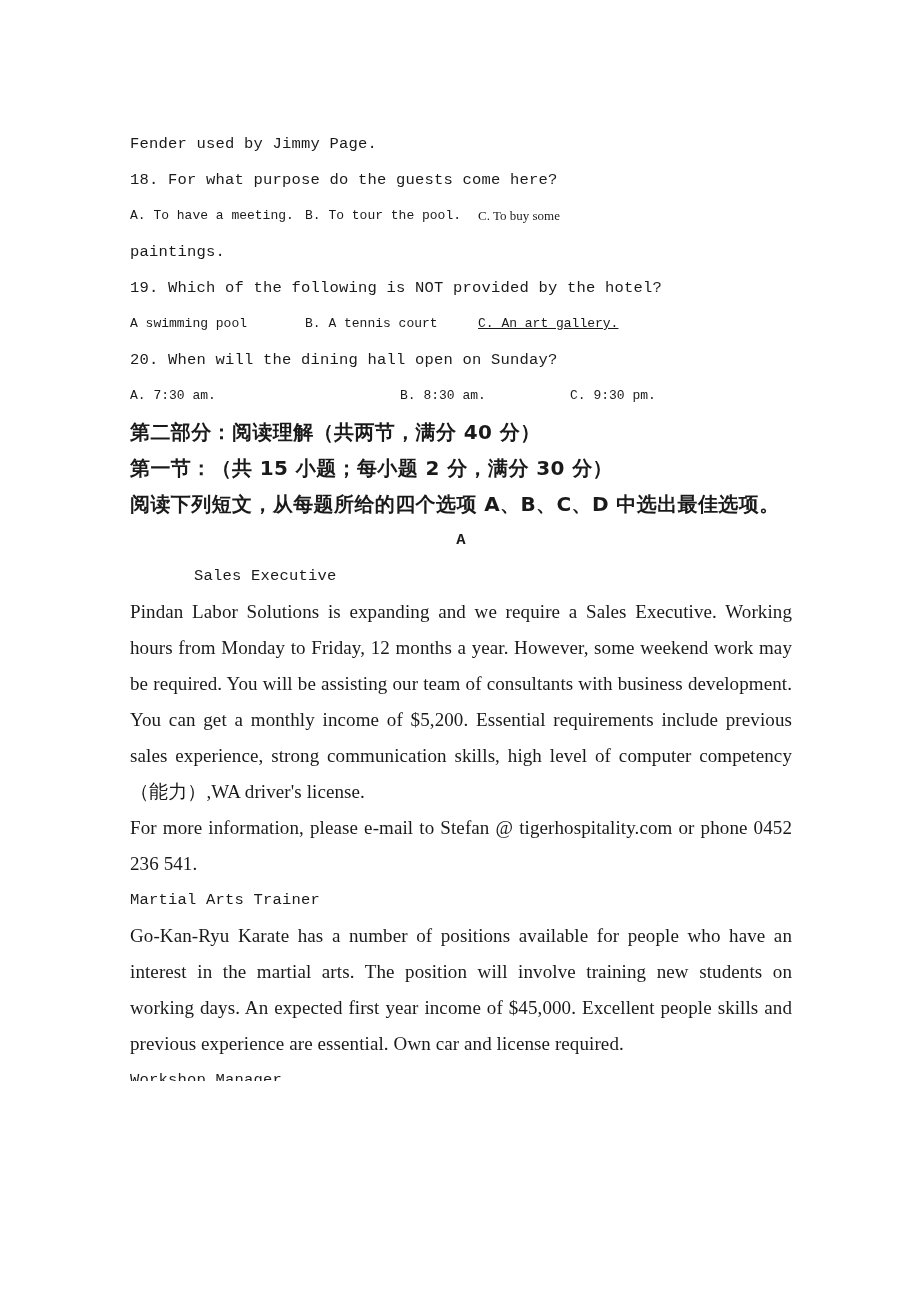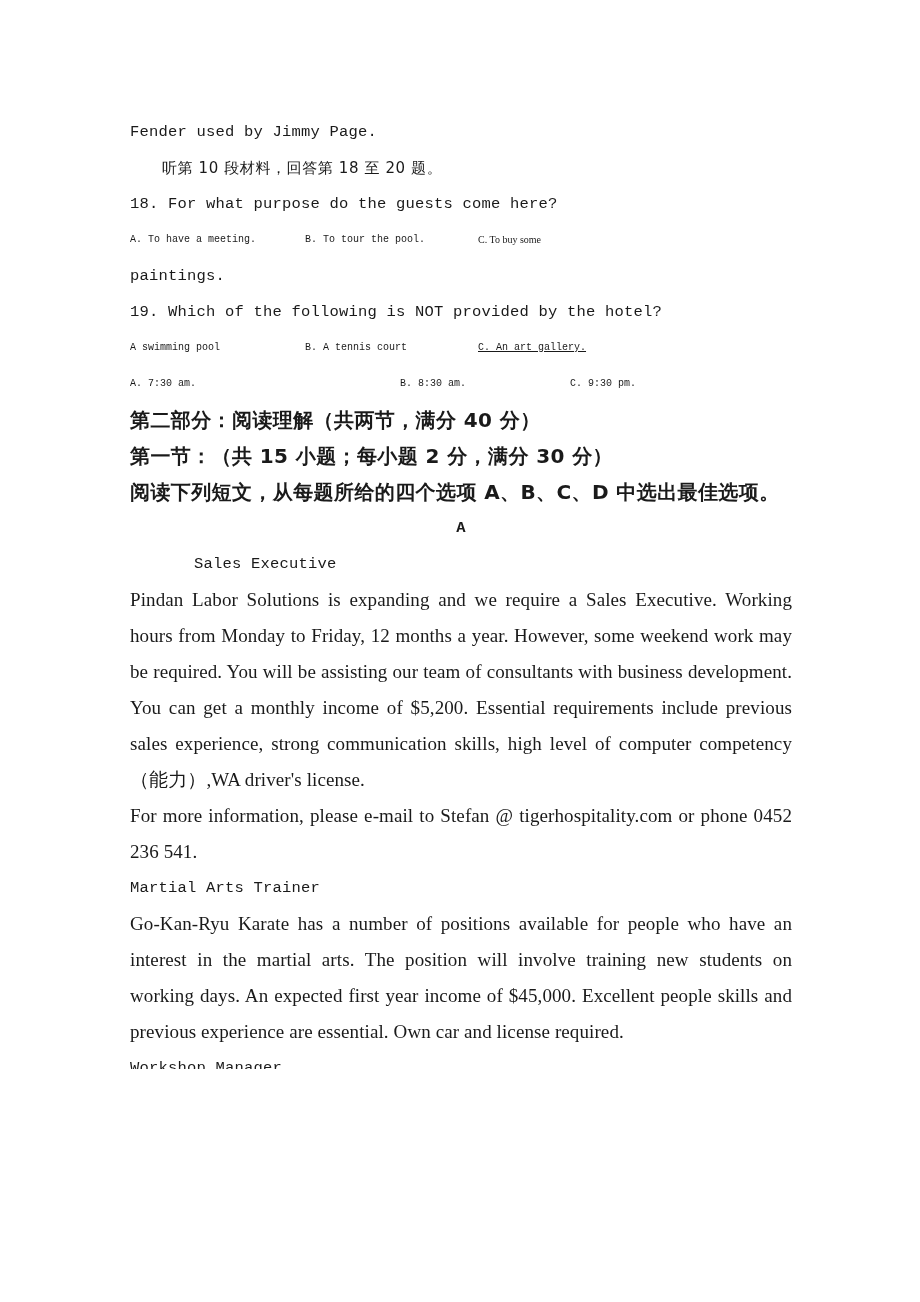--- a/index.html
+++ b/index.html
@@ -12,21 +12,21 @@
     height: 1302px;
     position: relative;
     font-family: "Liberation Mono", "DejaVu Sans Mono", monospace;
     color: #1a1a1a;
     -webkit-font-smoothing: antialiased;
   }
 
   .page {
     position: absolute;
     left: 0;
-    top: 0;
+    top: 12px;
     width: 920px;
     height: 1069px;
     background: #ffffff;
     overflow: hidden;
   }
 
   .content {
     position: absolute;
     left: 130px;
     top: 114px;
@@ -63,21 +63,21 @@
     font-weight: bold;
     font-size: 20px;
     letter-spacing: 0.4px;
   }
 
   
   .optrow {
     position: relative;
     height: 36px;
     line-height: 36px;
-    font-size: 10px;
+    font-size: 13px;
     white-space: nowrap;
   }
   .optrow .col {
     position: absolute;
     top: 0;
   }
 
   .centered {
     text-align: center;
     font-size: 15.5px;
@@ -88,39 +88,39 @@
   .sub-indent { padding-left: 64px; }
 </style>
 </head>
 <body>
 
 <div class="page">
   <div class="content">
 
     <div class="ln">Fender used by Jimmy Page.</div>
 
-    <div class="cjk indent">听第 10 段材料，回答第 18 至 20 题。</div>
 
     <div class="ln">18. For what purpose do the guests come here?</div>
 
     <div class="optrow">
       <span class="col" style="left:0px;">A. To have a meeting.</span>
       <span class="col" style="left:175px;">B. To tour the pool.</span>
       <span class="col" style="left:348px;font-family:Liberation Serif, serif;">C. To buy some</span>
     </div>
     <div class="ln">paintings.</div>
 
     <div class="ln">19. Which of the following is NOT provided by the hotel?</div>
 
     <div class="optrow">
       <span class="col" style="left:0px;text-align:center;">A swimming pool</span>
       <span class="col" style="left:175px;">B. A tennis court</span>
       <span class="col" style="left:348px;text-decoration:underline;">C. An art gallery.</span>
     </div>
 
+    <div class="ln">20. When will the dining hall open on Sunday?</div>
 
     <div class="optrow">
       <span class="col" style="left:0px;">A. 7:30 am.</span>
       <span class="col" style="left:270px;">B. 8:30 am.</span>
       <span class="col" style="left:440px;text-align:right;">C. 9:30 pm.</span>
     </div>
 
     <div class="cjk bold">第二部分：阅读理解（共两节，满分 40 分）</div>
 
     <div class="cjk bold">第一节：（共 15 小题；每小题 2 分，满分 30 分）</div>

